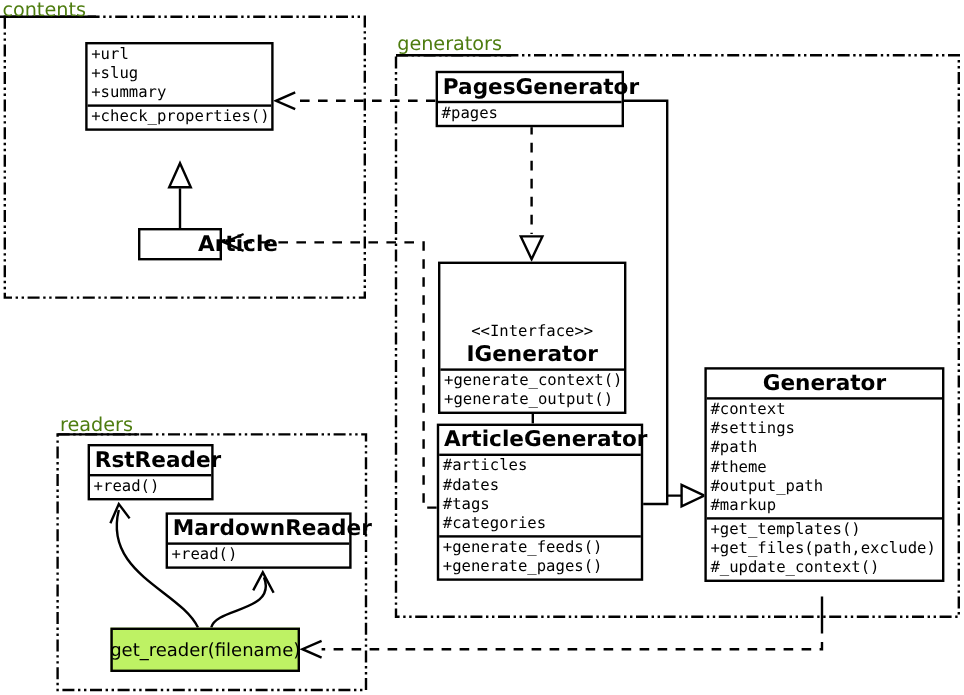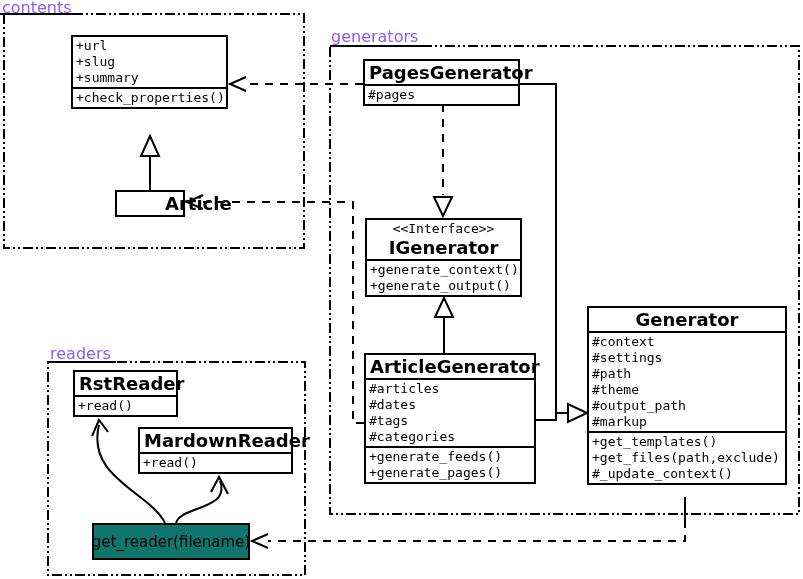--- a/index.html
+++ b/index.html
@@ -1,29 +1,29 @@
 <!DOCTYPE html>
 <html><head>
 <meta charset="utf-8">
 <style>
   html,body{margin:0;padding:0;background:#ffffff;}
   #stage{position:relative;width:803px;height:579px;background:#fff;overflow:hidden;
          font-family:"DejaVu Sans","Liberation Sans",sans-serif;color:#000;}
   #wires{position:absolute;left:0;top:0;z-index:0;}
-  .pkg-label{position:absolute;font-size:16px;line-height:16px;color:#8b5cf6;z-index:2;}
+  .pkg-label{position:absolute;font-size:16px;line-height:16px;color:#4d7c0f;z-index:2;}
   .cls{position:absolute;background:#fff;border:2px solid #000;box-sizing:border-box;z-index:1;}
   .cls .title{font-weight:bold;font-size:18px;line-height:21px;text-align:center;
               padding:1px 4px;border-bottom:2px solid #000;white-space:nowrap;}
   .cls.title-only .title{border-bottom:none;}
   .cls .stereo{font-family:"DejaVu Sans Mono","Liberation Mono",monospace;font-weight:normal;
-               font-size:13px;line-height:16px;text-align:center;}
+               font-size:13px;line-height:16px;text-align:center;margin-top:48px;}
   .cls .members{font-family:"DejaVu Sans Mono","Liberation Mono",monospace;font-size:13px;
                 line-height:16px;padding:1px 3px;white-space:nowrap;}
   .cls .members.sep{border-top:2px solid #000;}
-  .note-box{position:absolute;background:#0f766e;border:2px solid #000;box-sizing:border-box;
+  .note-box{position:absolute;background:#bef264;border:2px solid #000;box-sizing:border-box;
             display:flex;align-items:center;justify-content:center;font-size:15px;z-index:1;}
 </style>
 </head>
 <body>
 
 <div id="stage">
 
   <svg id="wires" width="803" height="579" viewBox="0 0 803 579">
 
     <g stroke="#000" stroke-width="2" fill="none">

